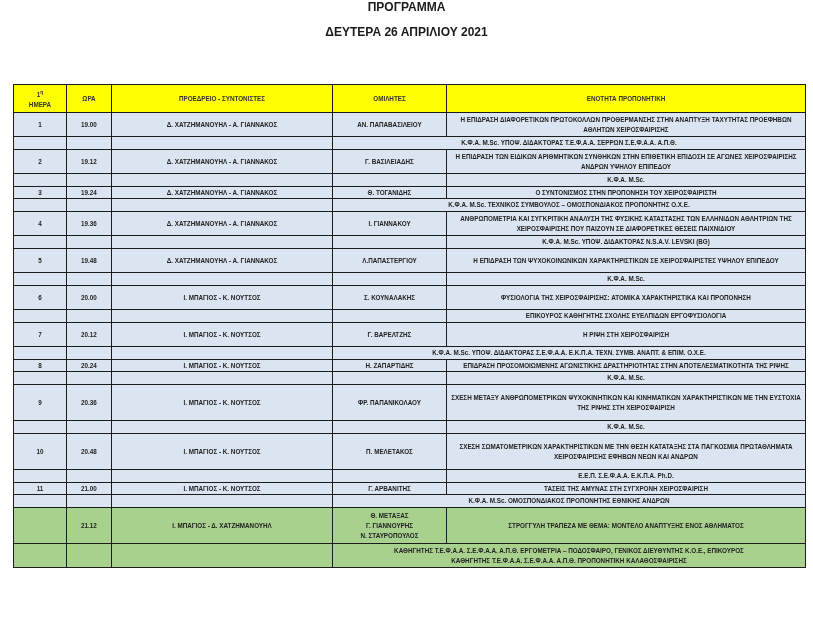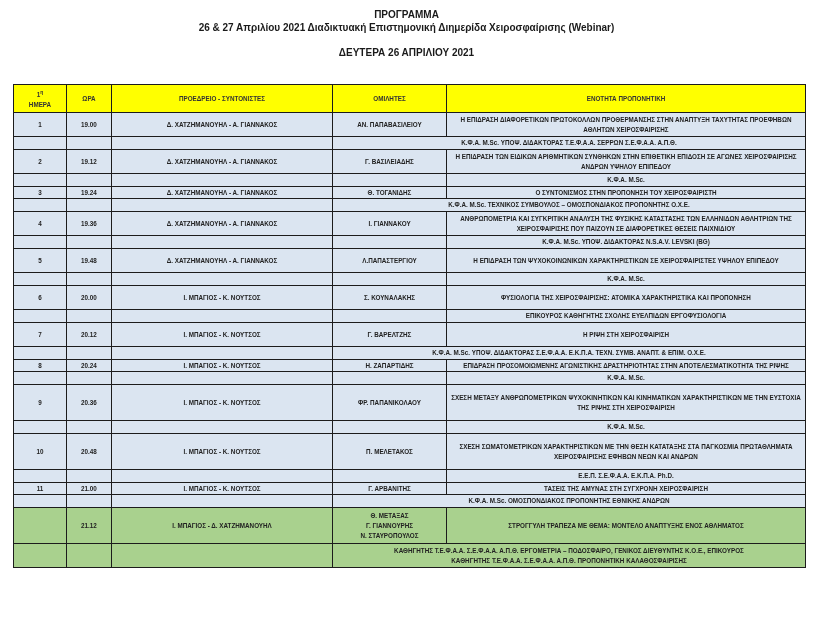--- a/index.html
+++ b/index.html
@@ -1,21 +1,21 @@
 <!DOCTYPE html>
 <html><head>
 <meta charset="utf-8">
 <style>
   html, body { margin: 0; padding: 0; background: #ffffff; }
   body {
     width: 813px; height: 630px; overflow: hidden;
     font-family: "Liberation Sans", "DejaVu Sans", sans-serif;
     color: #1a1a1a;
   }
-  .header { text-align: center; font-weight: bold; font-size: 10px; line-height: 13px; padding-top: 8px; }
+  .header { text-align: center; font-weight: bold; font-size: 12px; line-height: 13px; padding-top: 1px; }
   .header .title { margin-bottom: 0; }
   .header .gap { height: 12px; }
   .header .day { margin-bottom: 16px; }
   table.prog {
     position: absolute; left: 13px; top: 84px;
     width: 792px; border-collapse: collapse; table-layout: fixed;
     font-size: 6.3px; font-weight: bold; color: #222;
   }
   table.prog td, table.prog th {
     border: 1px solid #1c1c1c;
@@ -27,21 +27,20 @@
   tr.sub td { background: #dbe5f1; height: 12px; }
   tr.green td { background: #a9d18e; }
   .c1 { width: 53px; } .c2 { width: 45px; } .c3 { width: 221px; } .c4 { width: 114px; } .c5 { width: 359px; }
   sup { font-size: 5px; }
 </style>
 </head>
 <body>
 
 <div class="header">
   <div class="title">ΠΡΟΓΡΑΜΜΑ</div>
-  <div>26 &amp; 27 Απριλίου 2021 Διαδικτυακή Επιστημονική Διημερίδα Χειροσφαίρισης (Webinar)</div>
   <div class="gap"></div>
   <div class="day">ΔΕΥΤΕΡΑ 26 ΑΠΡΙΛΙΟΥ 2021</div>
 </div>
 
 <table class="prog">
   <colgroup>
     <col class="c1">
       <col class="c2">
       <col class="c3">
       <col class="c4">

